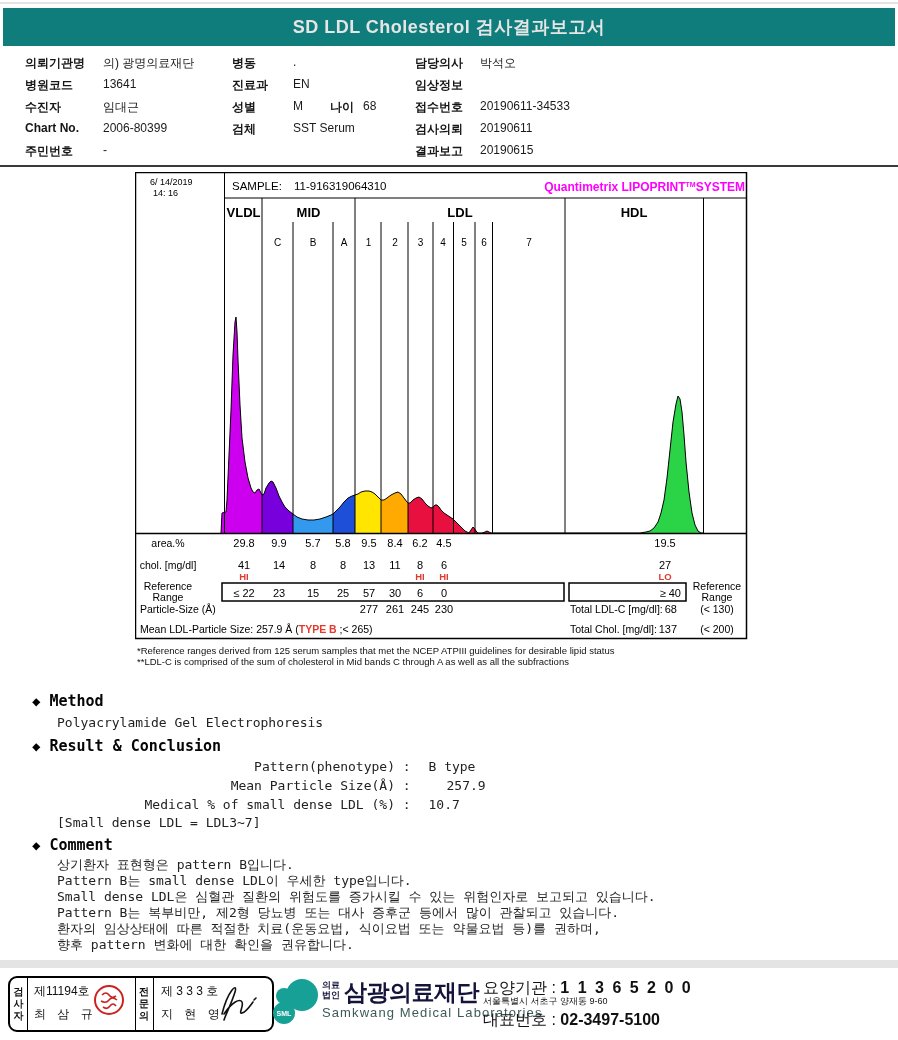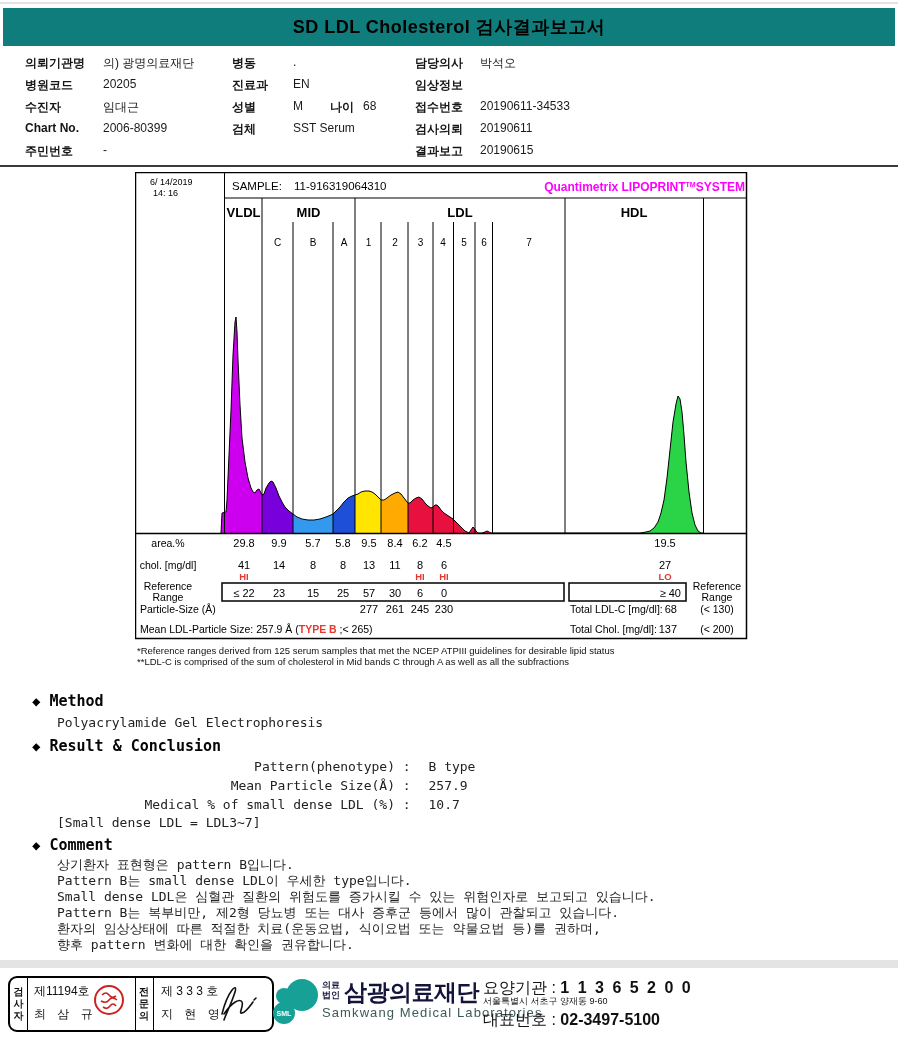--- a/index.html
+++ b/index.html
@@ -2,21 +2,21 @@
 <html><head>
 <meta charset="utf-8">
 <style>
   html,body{margin:0;padding:0;background:#fff;}
   .page{position:relative;width:898px;height:1040px;background:#fff;overflow:hidden;
         font-family:"Liberation Sans",sans-serif;color:#111;}
   .abs{position:absolute;}
   .topline{left:0;top:2px;width:898px;height:2px;background:#e3e3e3;}
   .titlebar{left:3px;top:8px;width:892px;height:38px;background:#0E7D7B;
             display:flex;align-items:center;justify-content:center;}
-  .titlebar .t{color:#000000;font-size:18px;font-weight:bold;letter-spacing:.5px;}
+  .titlebar .t{color:#e5e5e5;font-size:18px;font-weight:bold;letter-spacing:.5px;}
   .plabel{font-weight:bold;font-size:12px;color:#151515;white-space:nowrap;}
   .pvalue{font-size:12px;color:#1a1a1a;white-space:nowrap;}
   .hr-dark{left:0;top:165px;width:898px;height:2px;background:#3a3a3a;}
   .footnote{font-size:9.5px;color:#111;white-space:nowrap;font-family:"Liberation Sans",sans-serif;}
   .mono{font-family:"DejaVu Sans Mono","Liberation Mono",monospace;}
   .sec-head{font-size:15px;font-weight:bold;color:#050505;}
   .sec-body{font-size:13px;color:#222;}
   .bullet{font-size:14px;color:#000;}
   .res-label{display:inline-block;width:338px;text-align:right;}
   .graydiv{left:0;top:960px;width:898px;height:8px;background:#e4e4e4;}
@@ -41,21 +41,21 @@
   <div class="abs topline"></div>
 
   <div class="abs titlebar">
     <span class="t">SD LDL Cholesterol 검사결과보고서</span>
   </div>
 
   <div>
     <span class="abs plabel" style="left:25px;top:55px">의뢰기관명</span>
     <span class="abs pvalue" style="left:103px;top:55px">의) 광명의료재단</span>
     <span class="abs plabel" style="left:25px;top:77px">병원코드</span>
-    <span class="abs pvalue" style="left:103px;top:77px">20205</span>
+    <span class="abs pvalue" style="left:103px;top:77px">13641</span>
     <span class="abs plabel" style="left:25px;top:99px">수진자</span>
     <span class="abs pvalue" style="left:103px;top:99px">임대근</span>
     <span class="abs plabel" style="left:25px;top:121px">Chart No.</span>
     <span class="abs pvalue" style="left:103px;top:121px">2006-80399</span>
     <span class="abs plabel" style="left:25px;top:143px">주민번호</span>
     <span class="abs pvalue" style="left:103px;top:143px">-</span>
 
     <span class="abs plabel" style="left:232px;top:55px">병동</span>
     <span class="abs pvalue" style="left:293px;top:55px">.</span>
     <span class="abs plabel" style="left:232px;top:77px">진료과</span>
@@ -193,21 +193,21 @@
     <span>Result &amp; Conclusion</span>
   </div>
   <div class="abs mono sec-body" style="left:57px;top:759px">
     <span class="res-label">Pattern(phenotype)</span>
     <span>:</span>
     <span style="margin-left:10px">B type</span>
   </div>
   <div class="abs mono sec-body" style="left:57px;top:778px">
     <span class="res-label">Mean Particle Size(Å)</span>
     <span>:</span>
-    <span style="margin-left:10px">257.9</span>
+    <span style="margin-left:28px">257.9</span>
   </div>
   <div class="abs mono sec-body" style="left:57px;top:797px">
     <span class="res-label">Medical % of small dense LDL (%)</span>
     <span>:</span>
     <span style="margin-left:10px">10.7</span>
   </div>
   <div class="abs mono sec-body" style="left:57px;top:815px">[Small dense LDL = LDL3~7]</div>
 
   <div class="abs mono sec-head" style="left:32px;top:836px">
     <span class="bullet">◆</span>

